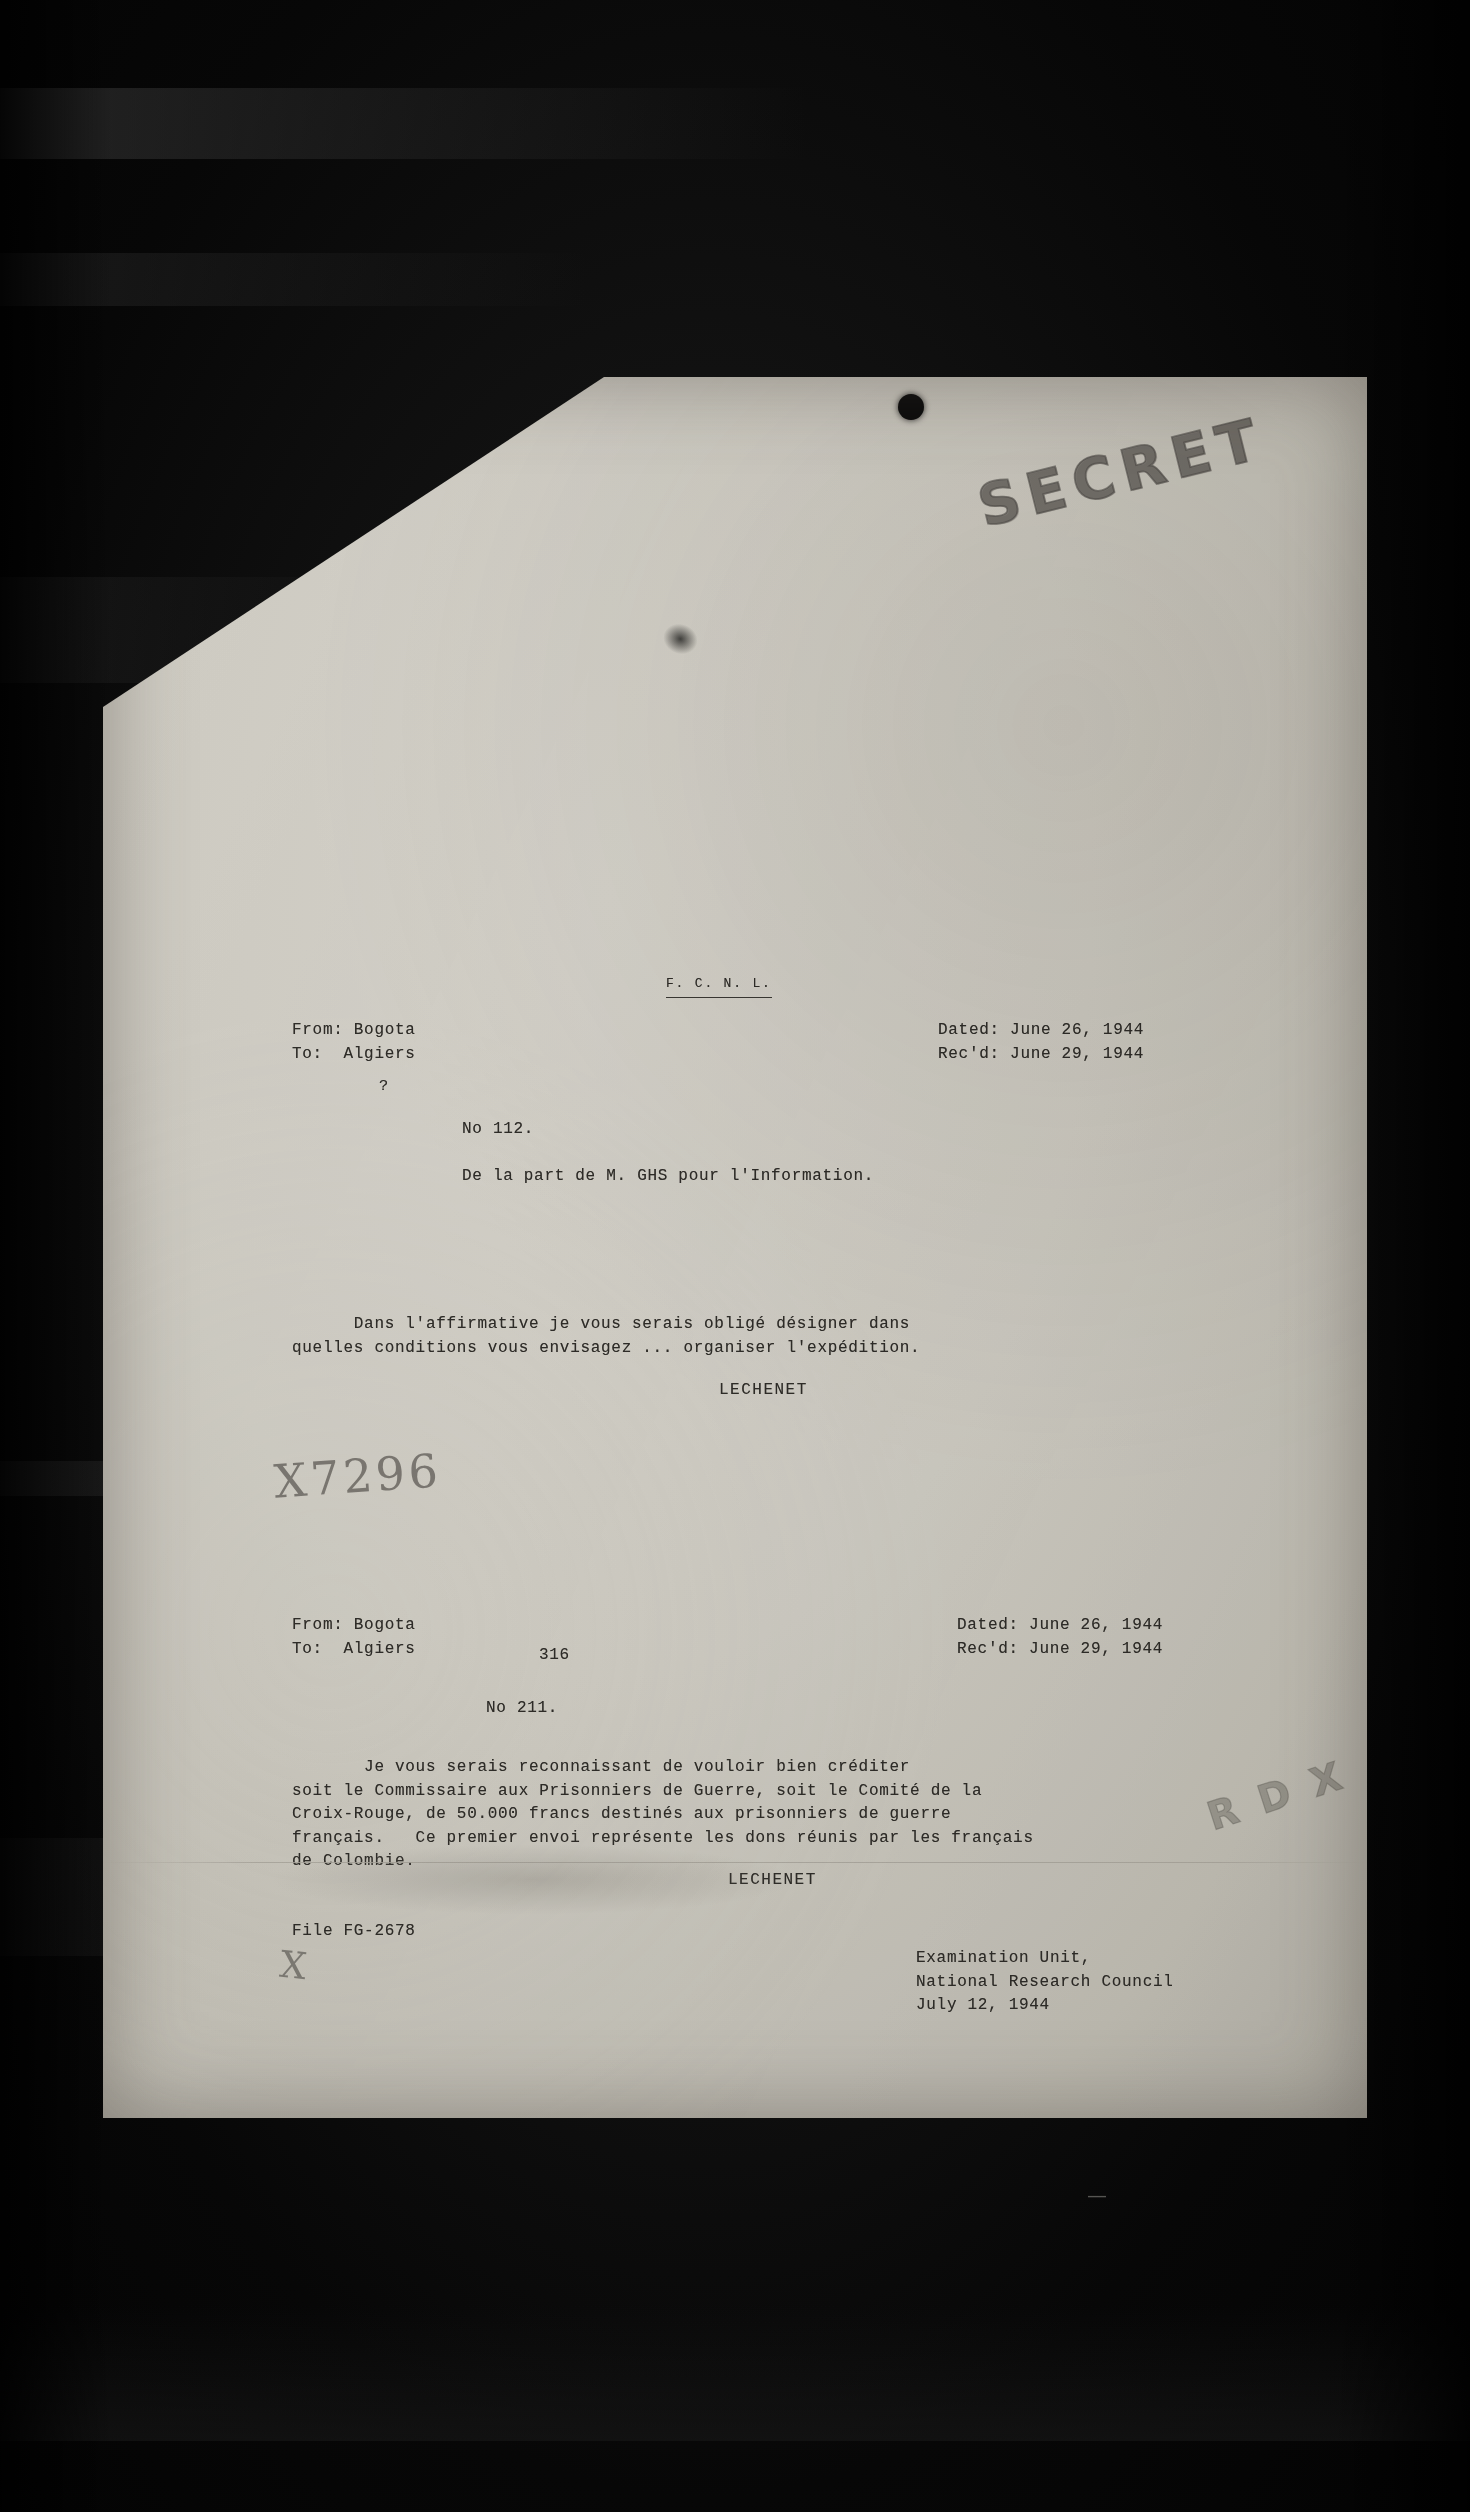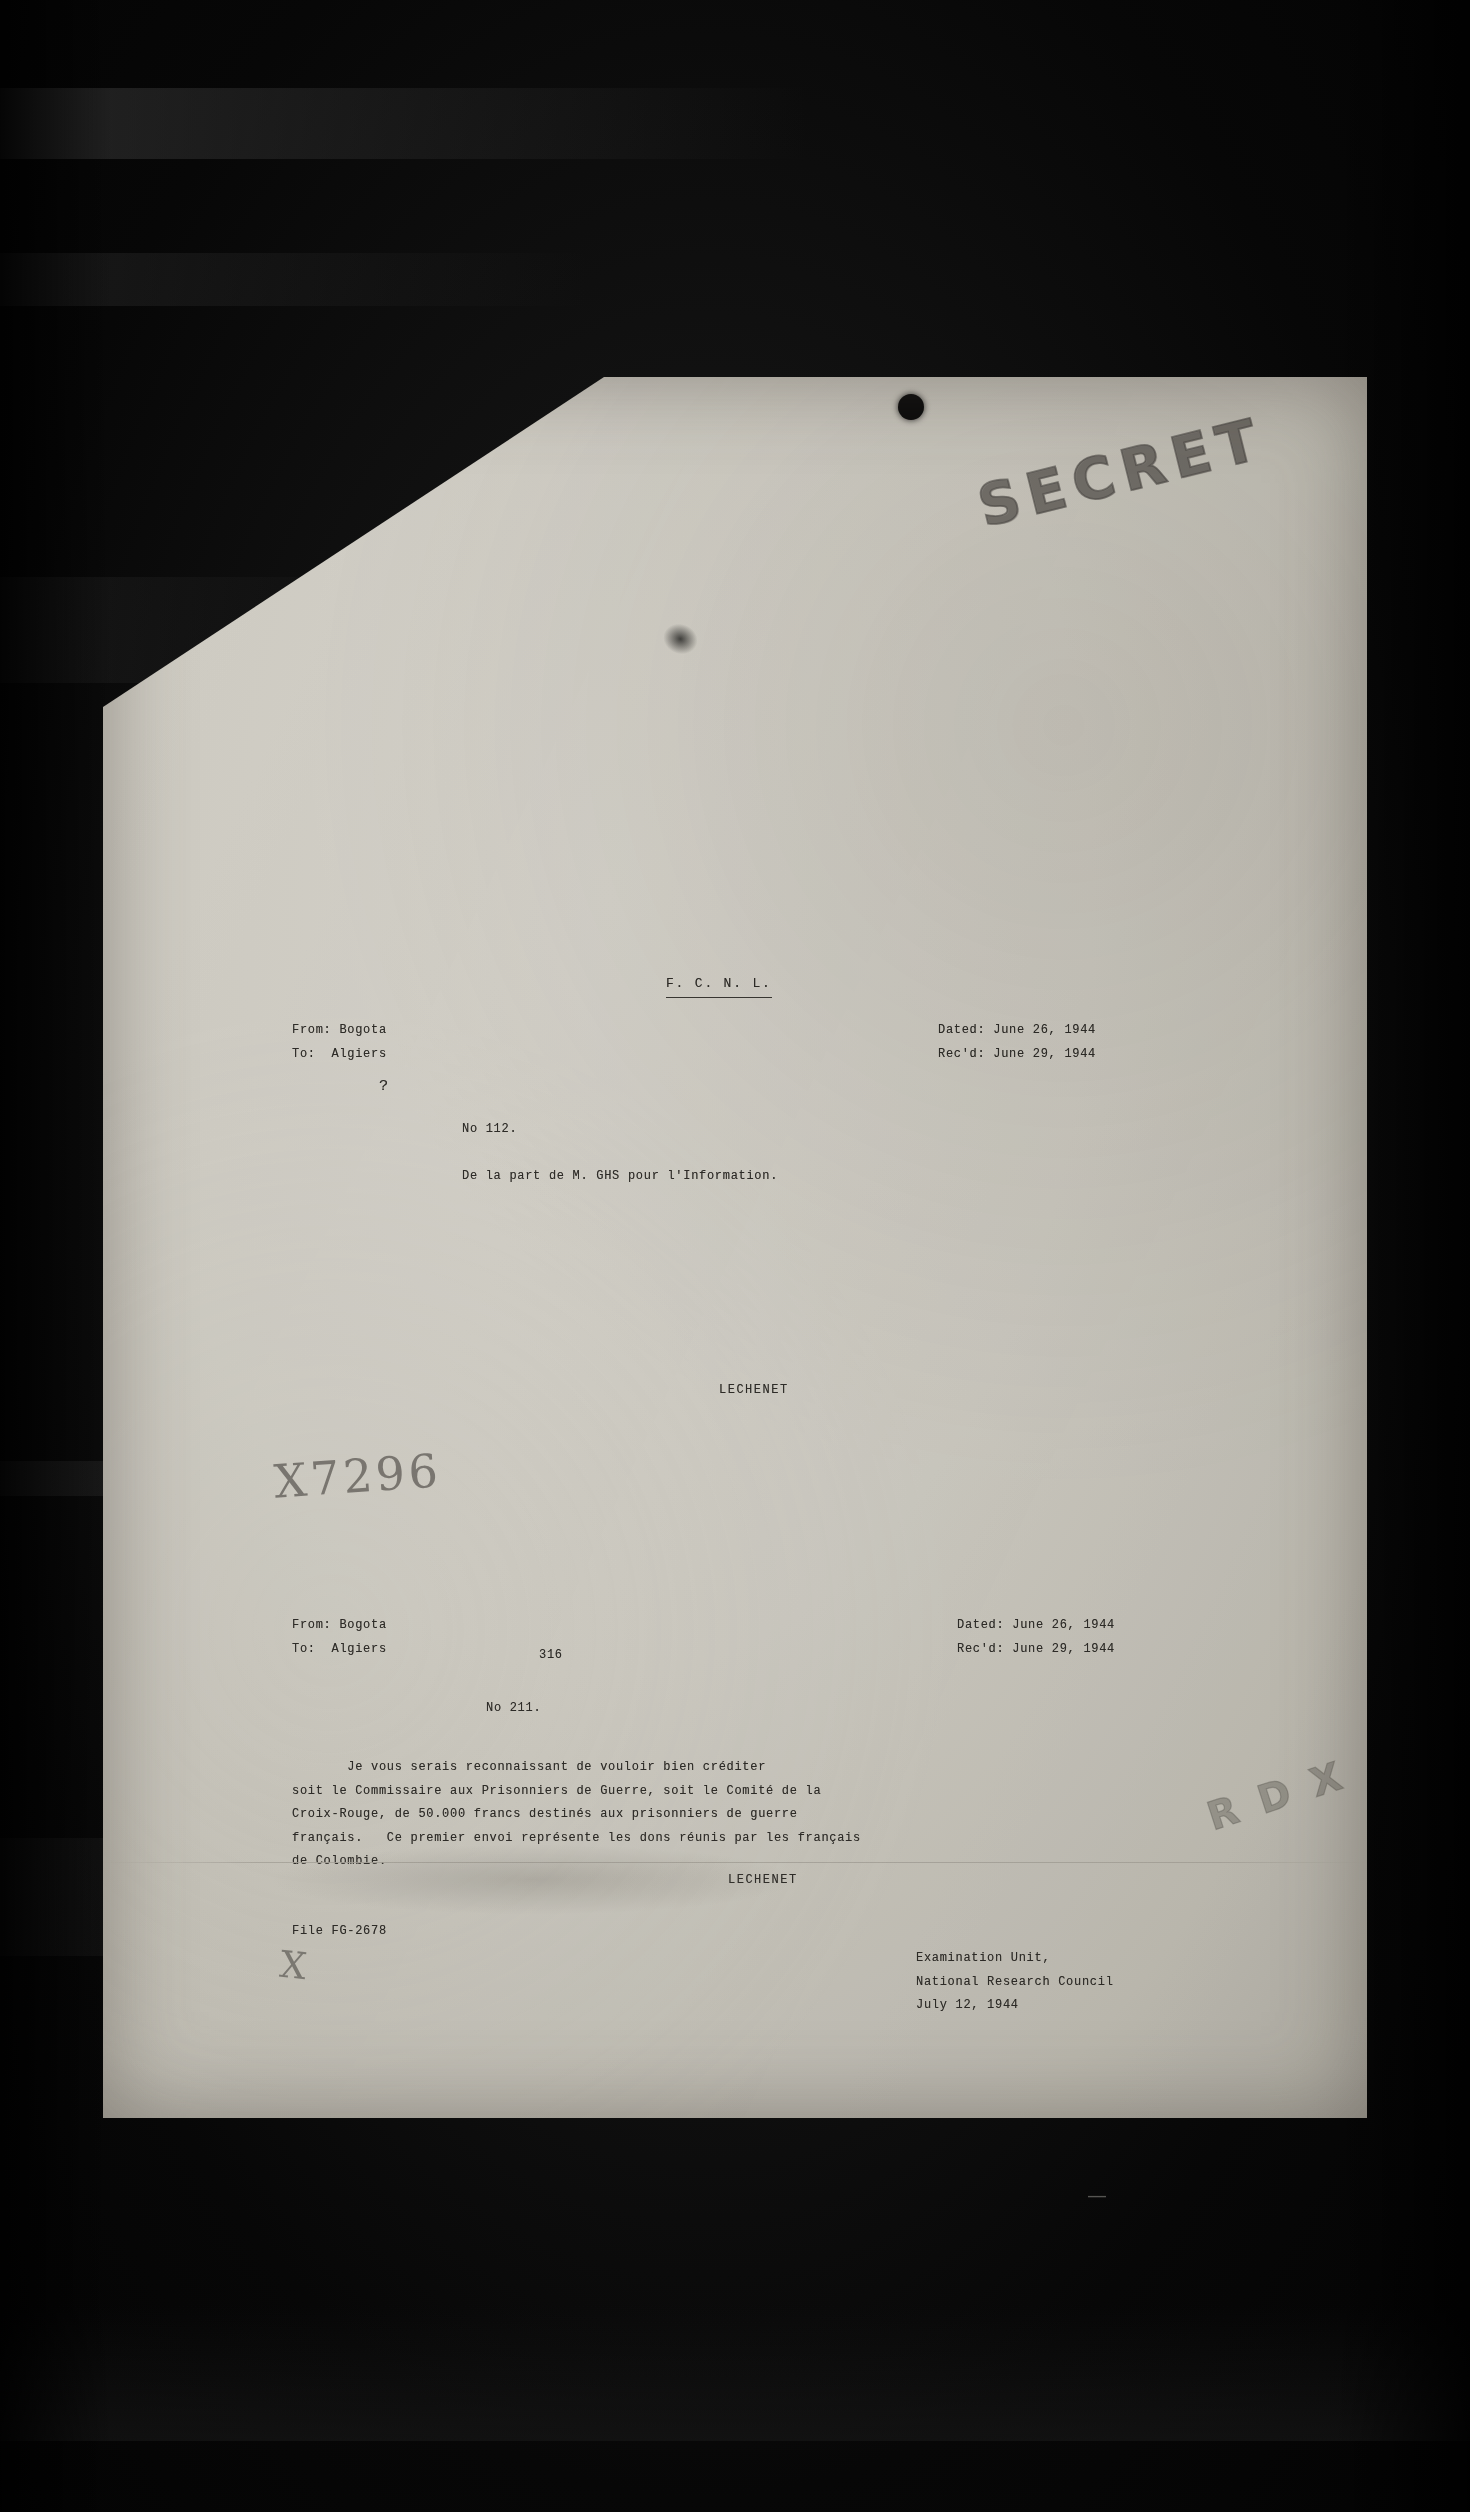--- a/index.html
+++ b/index.html
@@ -95,21 +95,21 @@
     -webkit-text-stroke: 1.8px rgba(58,55,52,.62);
     text-shadow: 1.2px 1.2px 0 rgba(120,115,108,.35);
     opacity: .85;
     white-space: nowrap;
   }
 
   
   .tw {
     position: absolute;
     font-family: "Liberation Mono", monospace;
-    font-size: 12px;
+    font-size: 16px;
     line-height: 23.6px;
     color: #2e2c28;
     white-space: pre;
     letter-spacing: 0.7px;
     text-shadow: 0 0 0.6px rgba(70,66,60,.5);
   }
 
   #header-fcnl {
     left: 563px;
     top: 595px;
@@ -229,20 +229,22 @@
 
     <div class="tw" id="msg1-from"><span>From: Bogota</span>
 <span>To:  Algiers</span></div>
 
     <div class="tw" id="msg1-dates"><span>Dated: June 26, 1944</span>
 <span>Rec'd: June 29, 1944</span></div>
 
     <div class="tw" id="msg1-qmark">?</div>
     <div class="tw" id="msg1-number">No 112.</div>
     <div class="tw" id="msg1-attn">De la part de M. GHS pour l'Information.</div>
+    <div class="tw" id="msg1-para2">      Dans l'affirmative je vous serais obligé désigner dans
+quelles conditions vous envisagez ... organiser l'expédition.</div>
     <div class="tw" id="msg1-sign">LECHENET</div>
 
     <div id="annotation-number">X7296</div>
 
     <div class="tw" id="msg2-from"><span>From: Bogota</span>
 <span>To:  Algiers</span></div>
 
     <div class="tw" id="msg2-dates"><span>Dated: June 26, 1944</span>
 <span>Rec'd: June 29, 1944</span></div>
 

